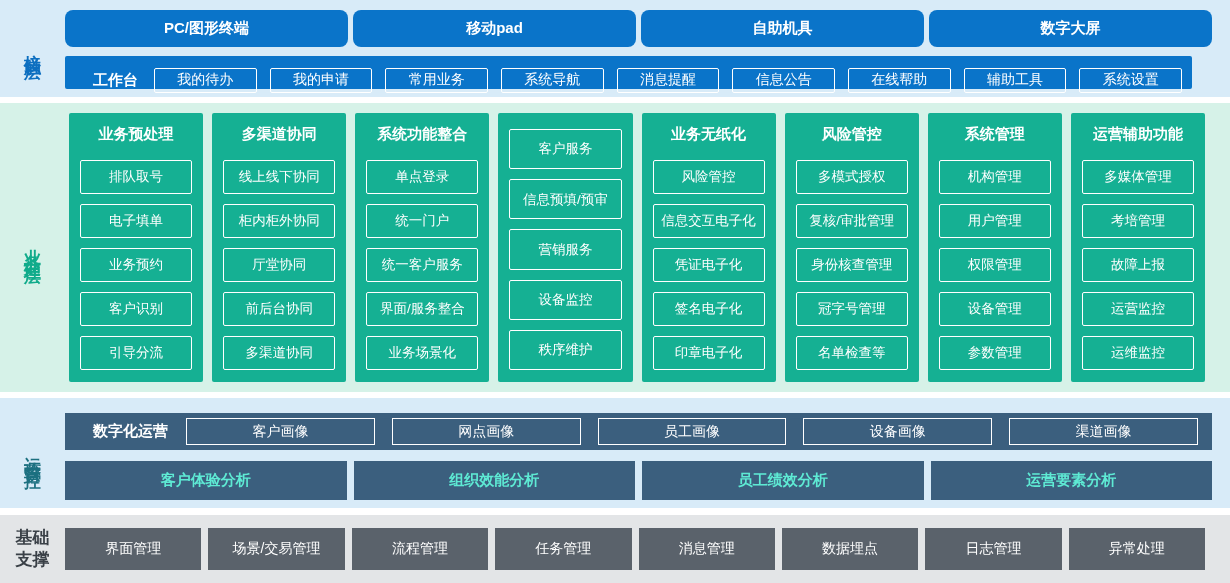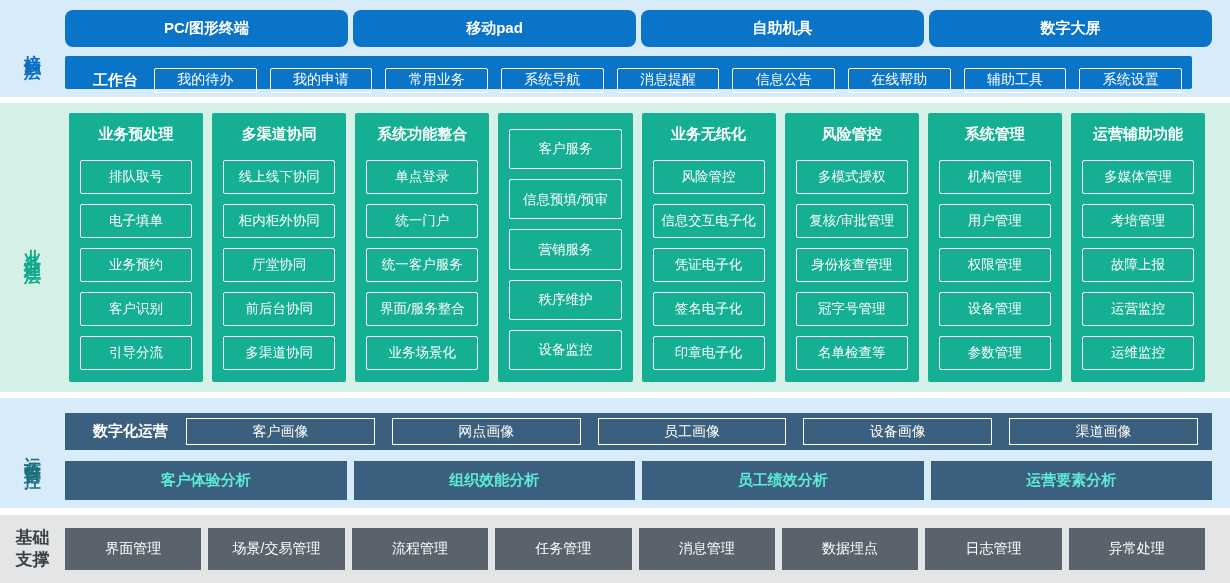--- a/index.html
+++ b/index.html
@@ -154,22 +154,22 @@
         <div class="col-item">统一门户</div>
         <div class="col-item">统一客户服务</div>
         <div class="col-item">界面/服务整合</div>
         <div class="col-item">业务场景化</div>
       </div>
 
       <div class="col">
         <div class="col-item">客户服务</div>
         <div class="col-item">信息预填/预审</div>
         <div class="col-item">营销服务</div>
+        <div class="col-item">设备监控</div>
         <div class="col-item">秩序维护</div>
-        <div class="col-item">设备监控</div>
       </div>
 
       <div class="col">
         <div class="col-title">业务无纸化</div>
         <div class="col-item">风险管控</div>
         <div class="col-item">信息交互电子化</div>
         <div class="col-item">凭证电子化</div>
         <div class="col-item">签名电子化</div>
         <div class="col-item">印章电子化</div>
       </div>

